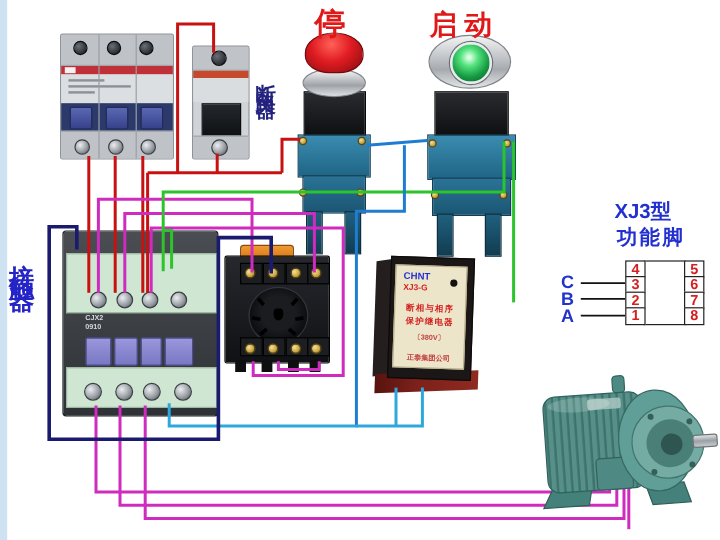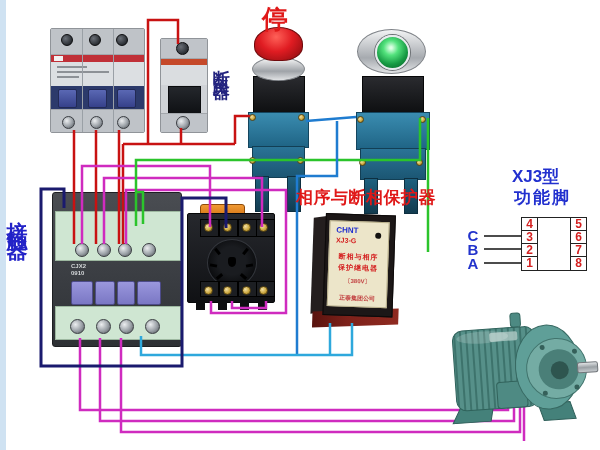--- a/index.html
+++ b/index.html
@@ -314,17 +314,17 @@
     <polyline class="wire" stroke-width="2.5" points="306,121 356,117" stroke="#1f7cd0"></polyline>
     <polyline class="wire" stroke-width="2.5" points="337,121 337,176 297,176 297,356" stroke="#1f7cd0"></polyline>
 
     <polyline class="wire" stroke-width="2.5" points="141,336 141,355 352,355 352,323" stroke="#2ea8dc"></polyline>
     <polyline class="wire" stroke-width="2.5" points="330,355 330,323" stroke="#2ea8dc"></polyline>
 
     <polyline class="wire" stroke-width="3" points="64,208 64,189 41,189 41,366 182,366 182,198 226,198 226,228" stroke="#1a1a6e"></polyline>
   </svg>
 
   <div class="lbl" style="left:262px;top:6px;font-size:26px;color:#e01818;z-index:7;">停</div>
+  <div class="lbl" style="left:358px;top:8px;font-size:23px;color:#e01818;letter-spacing:6px;z-index:7;">启动</div>
   <div class="lbl vtext" style="left:212px;top:56px;font-size:17px;color:#23237f;letter-spacing:7px;z-index:7;">断路器</div>
   <div class="lbl vtext" style="left:6px;top:203px;font-size:21px;color:#2323c8;letter-spacing:10px;z-index:7;">接触器</div>
-  <div class="lbl" style="left:296px;top:189px;font-size:17px;color:#e01818;letter-spacing:0.5px;z-index:7;">相序与断相保护器</div>
 
 </div>
 
 </body></html>

